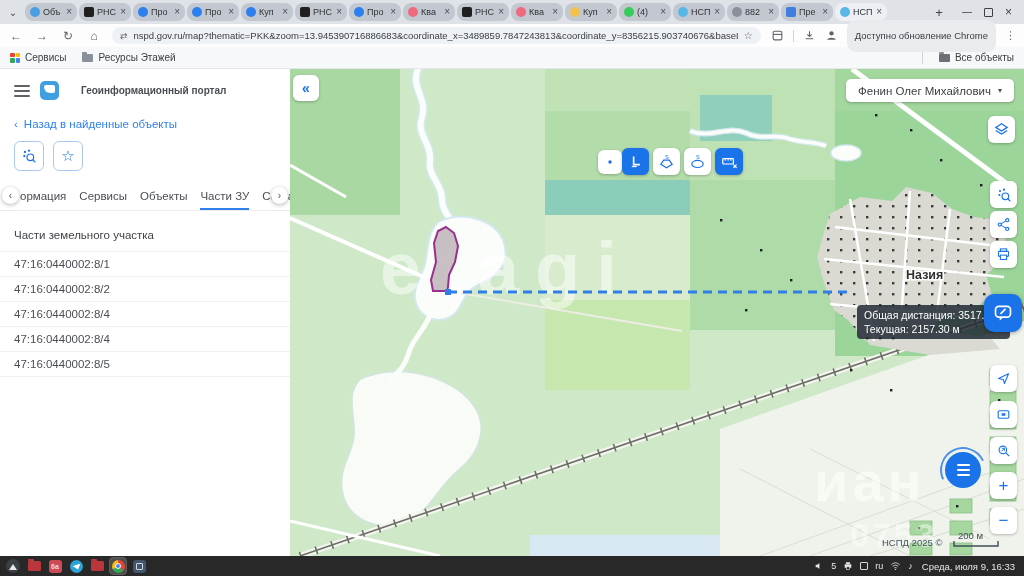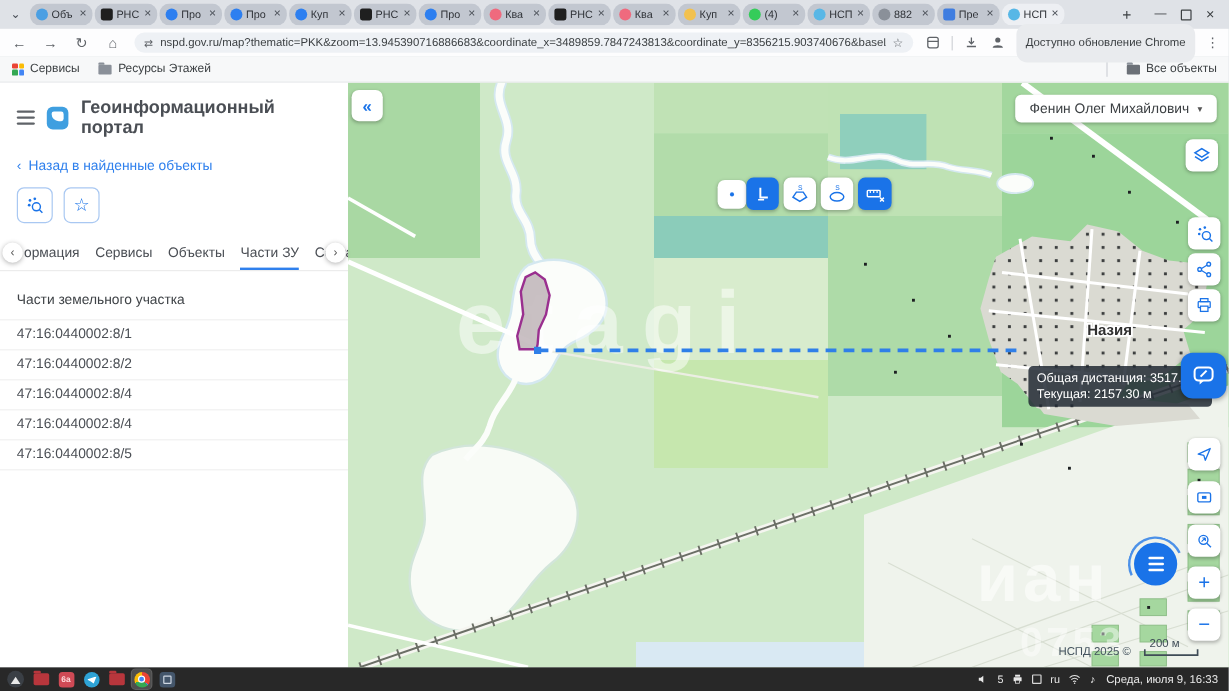--- a/index.html
+++ b/index.html
@@ -47,21 +47,21 @@
   
   .content { display:flex; height:487px; background:#fff; }
 
   
   .sidebar { width:290px; background:#fff; position:relative; z-index:5; padding-top:12px; }
   .sb-header { display:flex; align-items:center; gap:10px; padding:0 14px; }
   .hamb { width:16px; display:flex; flex-direction:column; gap:3px; }
   .hamb i { height:2px; background:#5f6368; border-radius:1px; }
   .portal-logo { width:19px; height:19px; border-radius:5px; background:#3f9fe0; position:relative; }
   .portal-logo::after { content:""; position:absolute; inset:4px 4px 7px 4px; background:#fff; border-radius:2px 2px 2px 6px; }
-  .portal-title { font-size:15px; color:#4a4e54; font-weight:700; }
+  .portal-title { font-size:10px; color:#4a4e54; font-weight:700;margin-left:12px; }
   .back-link { display:flex; align-items:center; gap:6px; color:var(--link,#2f80ed); font-size:11.5px; padding:18px 14px 0; }
   .obj-title { font-size:14.5px; font-weight:700; color:#404347; padding:12px 14px 0; }
   .sb-actions { display:flex; gap:9px; padding:11px 14px 0; }
   .sb-btn { width:30px; height:30px; border:1px solid #a9c8f2; border-radius:6px; background:#fff;
     display:flex; align-items:center; justify-content:center; color:var(--accent,#1a73e8); font-size:15px; }
   .sb-tabs-wrap { position:relative; margin-top:13px; border-bottom:1px solid #ececec; }
   .sb-tabs { display:flex; gap:13px; padding:0 20px; overflow:hidden; white-space:nowrap; }
   .sb-tab { font-size:11.5px; color:#4a4e54; padding:6px 0 6px; border-bottom:2px solid transparent; }
   .sb-tab.active { border-bottom-color:var(--tabline,#2f80ed); }
   .tab-arrow { position:absolute; top:3px; width:17px; height:17px; border-radius:50%; background:#fff;

